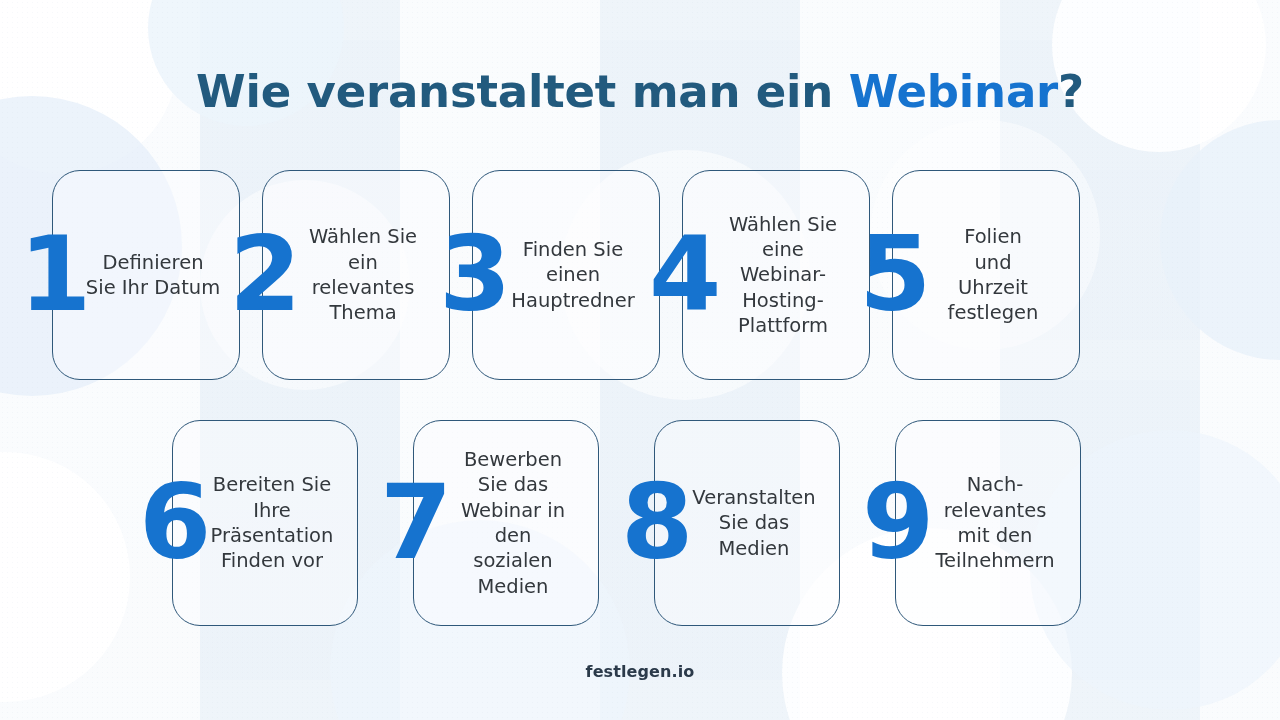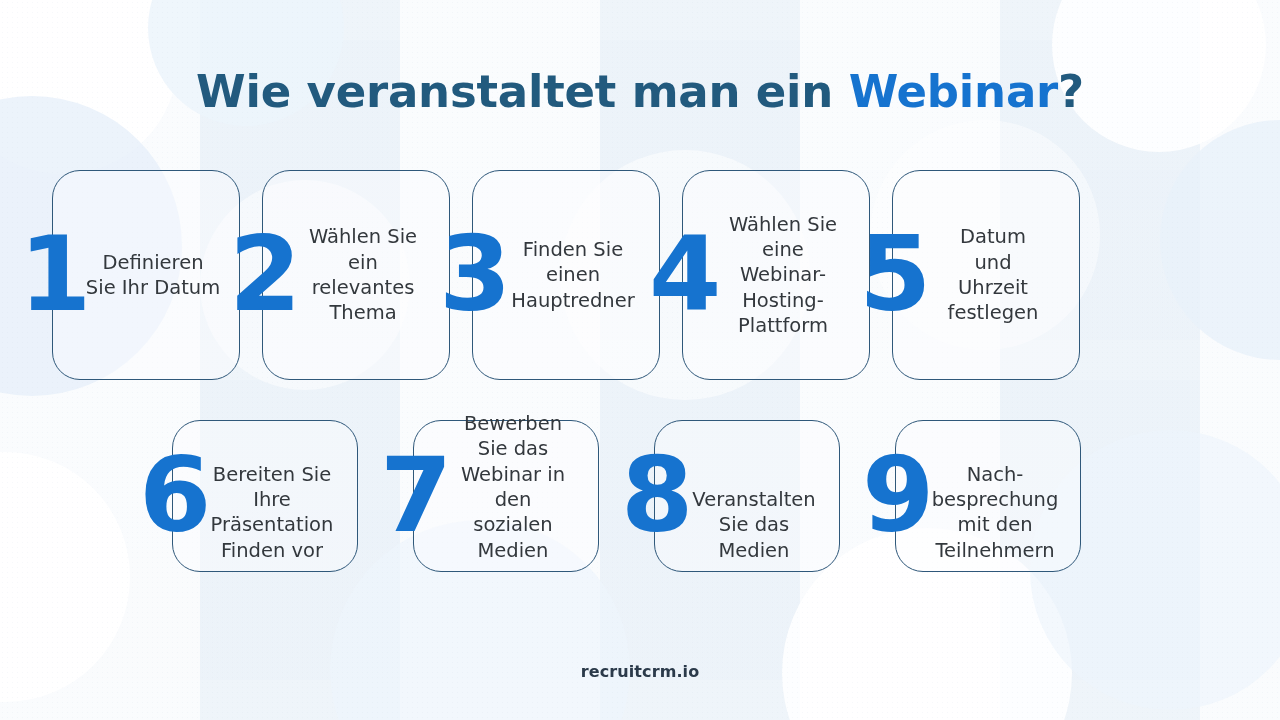--- a/index.html
+++ b/index.html
@@ -122,22 +122,21 @@
     border: 1.6px solid #2f587a;
     border-radius: 28px;
     background: rgba(252,253,255,0.42);
     display: flex;
     align-items: center;
     justify-content: center;
     padding: 8px 10px;
   }
   #row-2 .card {
     width: 186px;
-    height: 152px;
-    align-items: flex-end;
+    height: 206px;
   }
 
   .card-text {
     position: relative;
     z-index: 4;
     text-align: center;
     color: #33383d;
     font-size: 19.5px;
     line-height: 1.30;
     font-family: "DejaVu Sans", sans-serif;
@@ -219,21 +218,21 @@
 eine
 Webinar-
 Hosting-
 Plattform</div>
       </div>
     </div>
 
     <div class="step">
       <div class="step-num">5</div>
       <div class="card">
-        <div class="card-text">Datum
+        <div class="card-text">Folien
 und
 Uhrzeit
 festlegen</div>
       </div>
     </div>
 
   </div>
 
   <div class="row" id="row-2">
 
@@ -265,23 +264,23 @@
         <div class="card-text">Veranstalten
 Sie das
 Medien</div>
       </div>
     </div>
 
     <div class="step">
       <div class="step-num">9</div>
       <div class="card">
         <div class="card-text">Nach-
-besprechung
+relevantes
 mit den
 Teilnehmern</div>
       </div>
     </div>
 
   </div>
 
-  <div class="footer">recruitcrm.io</div>
+  <div class="footer">festlegen.io</div>
 
 </div>
 
 </body></html>

